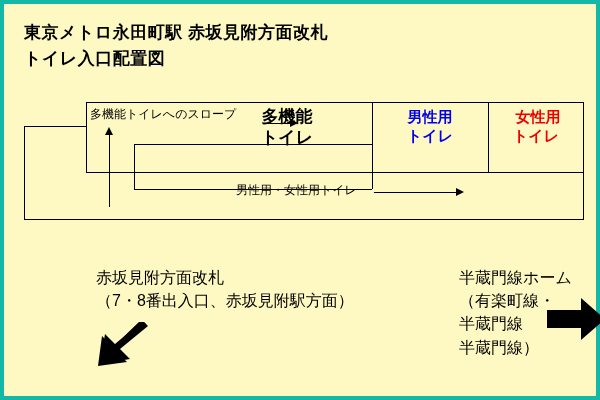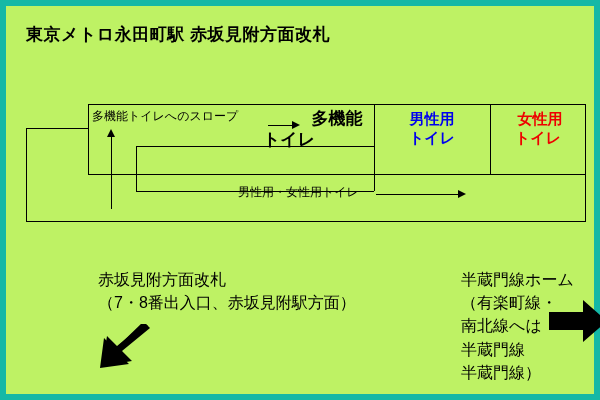--- a/index.html
+++ b/index.html
@@ -11,23 +11,23 @@
     height: 400px;
     background: #ffffff;
     font-family: "Liberation Sans", sans-serif;
     color: #000000;
     overflow: hidden;
   }
   #page {
     position: relative;
     width: 600px;
     height: 400px;
-    border: 6px solid #14b8a6;
+    border: 4px solid #14b8a6;
     box-sizing: border-box;
-    background: #bef264;
+    background: #fef9c3;
   }
 
   
   .title {
     position: absolute;
     left: 20px;
     font-size: 17px;
     font-weight: bold;
     letter-spacing: 0.5px;
     white-space: nowrap;
@@ -117,20 +117,21 @@
   }
   #arrow-down-left { left: 92px; top: 318px; }
   #arrow-right     { left: 543px; top: 292px; }
 </style>
 </head>
 <body>
 
 <div id="page">
 
   <div class="title" id="title-line1">東京メトロ永田町駅  赤坂見附方面改札</div>
+  <div class="title" id="title-line2">トイレ入口配置図</div>
 
   <div id="diagram">
 
     <div class="ln h" style="left:82px; top:16px; width:498px;"></div>
 
     <div class="ln h" style="left:82px; top:86px; width:498px;"></div>
 
     <div class="ln v" style="left:579px; top:16px; height:70px;"></div>
 
     <div class="ln v" style="left:82px; top:16px; height:70px;"></div>
@@ -153,21 +154,21 @@
     <div class="aln h" style="left:262px; top:37px; width:24px;"></div>
     <div class="arrowhead right" style="left:286px; top:33px;"></div>
 
     <div class="aln v" style="left:105px; top:48px; height:73px;"></div>
     <div class="arrowhead up" style="left:101px; top:41px;"></div>
 
     <div class="aln h" style="left:370px; top:106px; width:82px;"></div>
     <div class="arrowhead right" style="left:452px; top:102px;"></div>
 
     <div class="room-label big" style="left:283px; top:20px; width:0;">
-      <span style="position:absolute; left:0; transform:translateX(-50%); white-space:nowrap;margin-left:48px;">多機能</span>
+      <span style="position:absolute; left:0; transform:translateX(-50%); white-space:nowrap;">多機能</span>
       <span style="position:absolute; left:0; top:21px; transform:translateX(-50%); white-space:nowrap;">トイレ</span>
     </div>
 
     <div class="room-label blue" style="left:426px; top:22px; width:0;">
       <span style="position:absolute; left:0; transform:translateX(-50%); white-space:nowrap;">男性用</span>
       <span style="position:absolute; left:0; top:19px; transform:translateX(-50%); white-space:nowrap;">トイレ</span>
     </div>
 
     <div class="room-label red" style="left:532px; top:22px; width:0;">
       <span style="position:absolute; left:2px; transform:translateX(-50%); white-space:nowrap;">女性用</span>
@@ -179,21 +180,20 @@
   </div>
 
   <div class="caption" id="caption-left">
     <span class="cap-line">赤坂見附方面改札</span>
     <span class="cap-line">（7・8番出入口、赤坂見附駅方面）</span>
   </div>
 
   <div class="caption" id="caption-right">
     <span class="cap-line">半蔵門線ホーム</span>
     <span class="cap-line">（有楽町線・</span>
-    <span class="cap-line">南北線へは</span>
     <span class="cap-line">半蔵門線</span>
     <span class="cap-line">半蔵門線）</span>
   </div>
 
   <svg class="big-arrow" id="arrow-down-left" viewBox="0 0 60 46">
     <polygon points="52,4 24,27 34,37 4,42 9,12 19,22 47,-1" fill="#000000"></polygon>
     <polygon points="50,2 20,29 31,40 2,44 6,14 17,25 45,-2" fill="#000000"></polygon>
   </svg>
 
   <svg class="big-arrow" id="arrow-right" viewBox="0 0 60 46">

